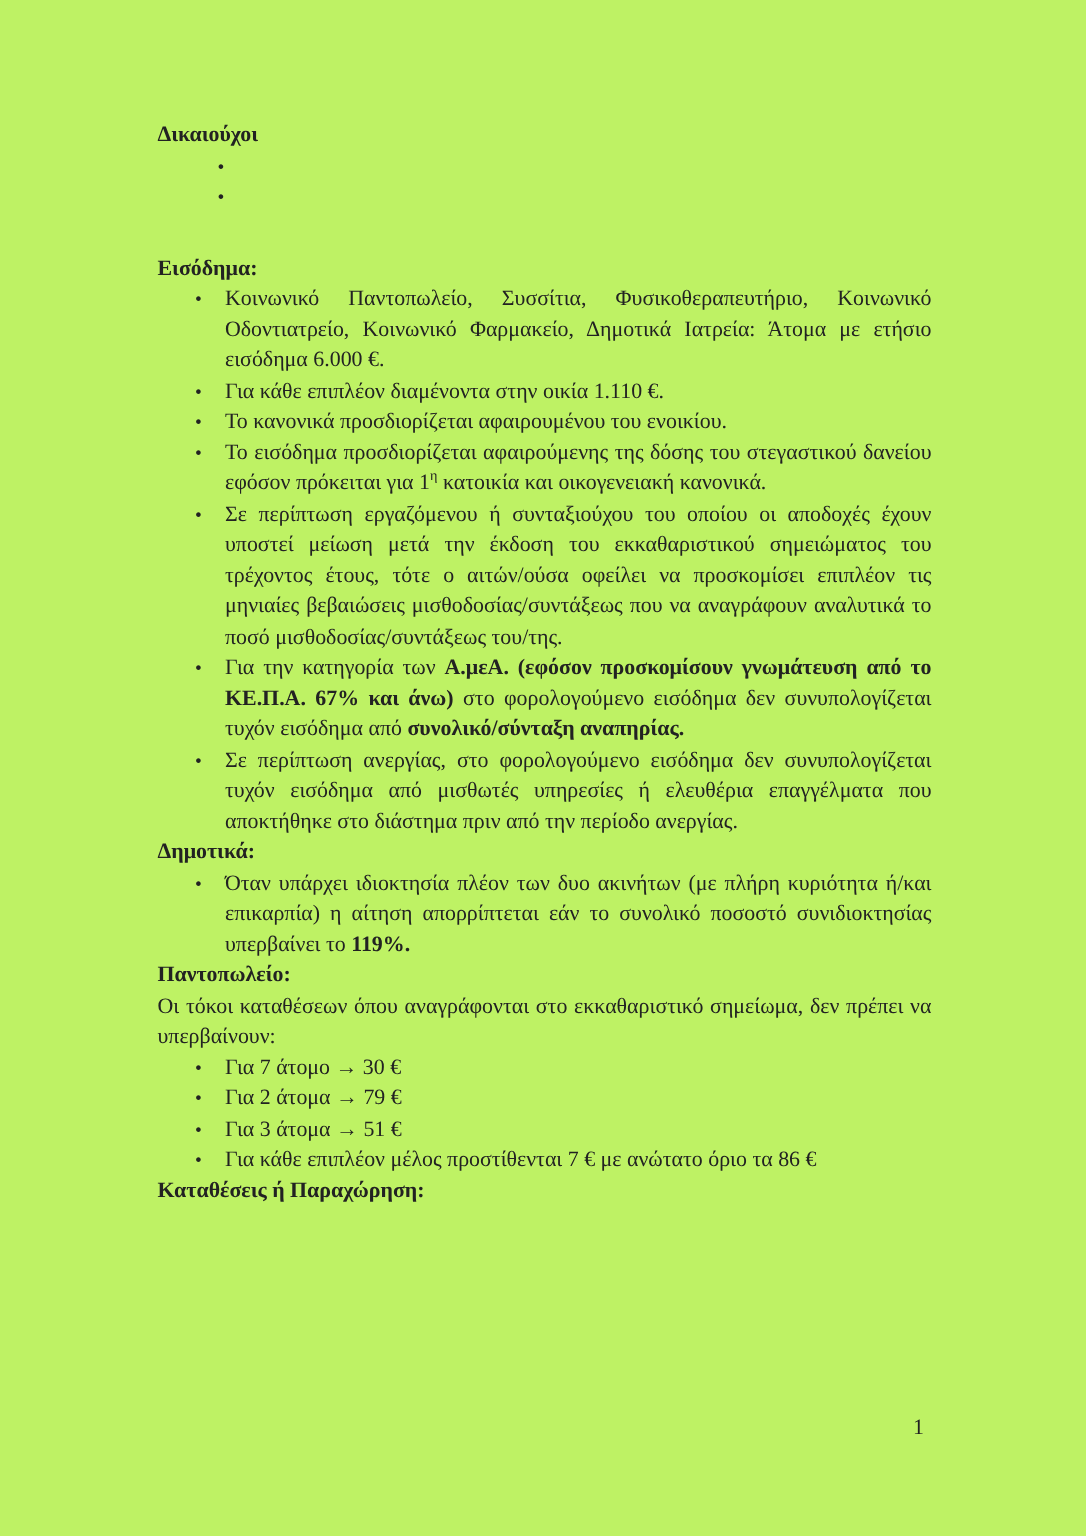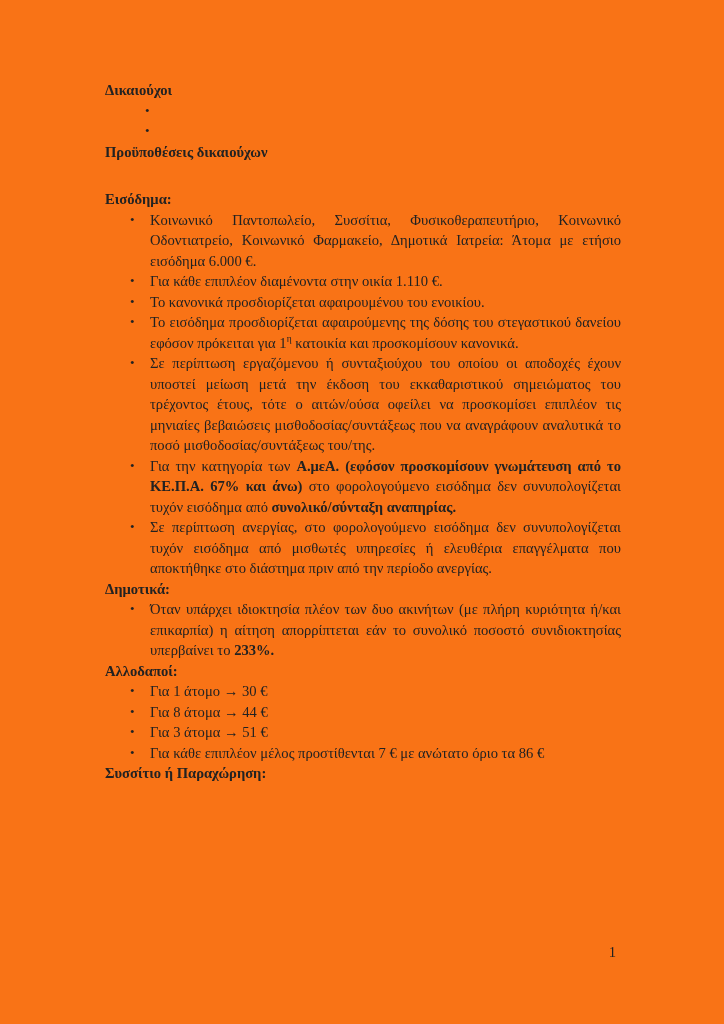--- a/index.html
+++ b/index.html
@@ -4,21 +4,21 @@
 <style>
   html, body {
     margin: 0;
     padding: 0;
     background: #ffffff;
   }
   .page {
     position: relative;
     width: 724px;
     height: 1024px;
-    background: #f97316;
+    background: #bef264;
     overflow: hidden;
     font-family: "Liberation Serif", "DejaVu Serif", serif;
     color: #222222;
   }
   .content {
     position: absolute;
     left: 105px;
     top: 80px;
     width: 516px;
     font-size: 14.6px;
@@ -81,21 +81,20 @@
 
     <div class="h">Δικαιούχοι</div>
 
     <div class="bullet wide">
       <span class="bm">•</span>
     </div>
     <div class="bullet wide">
       <span class="bm">•</span>
     </div>
 
-    <div class="h">Προϋποθέσεις δικαιούχων</div>
 
     <div class="gap-sm"></div>
 
 
     <div class="gap-md"></div>
 
     <div class="h">Εισόδημα:</div>
 
     <div class="bullet">
       <span class="bm">•</span>
@@ -104,59 +103,60 @@
     <div class="bullet">
       <span class="bm">•</span>
       <div class="bt">Για κάθε επιπλέον διαμένοντα στην οικία 1.110 €.</div>
     </div>
     <div class="bullet">
       <span class="bm">•</span>
       <div class="bt">Το κανονικά προσδιορίζεται αφαιρουμένου του ενοικίου.</div>
     </div>
     <div class="bullet">
       <span class="bm">•</span>
-      <div class="bt"><span>Το εισόδημα προσδιορίζεται αφαιρούμενης της δόσης του στεγαστικού δανείου εφόσον πρόκειται για 1</span><sup class="ord">η</sup><span> κατοικία και προσκομίσουν κανονικά.</span></div>
+      <div class="bt"><span>Το εισόδημα προσδιορίζεται αφαιρούμενης της δόσης του στεγαστικού δανείου εφόσον πρόκειται για 1</span><sup class="ord">η</sup><span> κατοικία και οικογενειακή κανονικά.</span></div>
     </div>
     <div class="bullet">
       <span class="bm">•</span>
       <div class="bt">Σε περίπτωση εργαζόμενου ή συνταξιούχου του οποίου οι αποδοχές έχουν υποστεί μείωση μετά την έκδοση του εκκαθαριστικού σημειώματος του τρέχοντος έτους, τότε ο αιτών/ούσα οφείλει να προσκομίσει επιπλέον τις μηνιαίες βεβαιώσεις μισθοδοσίας/συντάξεως που να αναγράφουν αναλυτικά το ποσό μισθοδοσίας/συντάξεως του/της.</div>
     </div>
     <div class="bullet">
       <span class="bm">•</span>
       <div class="bt"><span>Για την κατηγορία των </span><span class="bold">Α.μεΑ. (εφόσον προσκομίσουν γνωμάτευση από το ΚΕ.Π.Α. 67% και άνω)</span><span> στο φορολογούμενο εισόδημα δεν συνυπολογίζεται τυχόν εισόδημα από </span><span class="bold">συνολικό/σύνταξη αναπηρίας.</span></div>
     </div>
     <div class="bullet">
       <span class="bm">•</span>
       <div class="bt">Σε περίπτωση ανεργίας, στο φορολογούμενο εισόδημα δεν συνυπολογίζεται τυχόν εισόδημα από μισθωτές υπηρεσίες ή ελευθέρια επαγγέλματα που αποκτήθηκε στο διάστημα πριν από την περίοδο ανεργίας.</div>
     </div>
 
     <div class="h">Δημοτικά:</div>
 
     <div class="bullet">
       <span class="bm">•</span>
-      <div class="bt"><span>Όταν υπάρχει ιδιοκτησία πλέον των δυο ακινήτων (με πλήρη κυριότητα ή/και επικαρπία) η αίτηση απορρίπτεται εάν το συνολικό ποσοστό συνιδιοκτησίας υπερβαίνει το </span><span class="bold">233%.</span></div>
+      <div class="bt"><span>Όταν υπάρχει ιδιοκτησία πλέον των δυο ακινήτων (με πλήρη κυριότητα ή/και επικαρπία) η αίτηση απορρίπτεται εάν το συνολικό ποσοστό συνιδιοκτησίας υπερβαίνει το </span><span class="bold">119%.</span></div>
     </div>
 
-    <div class="h">Αλλοδαποί:</div>
+    <div class="h">Παντοπωλείο:</div>
+    <p class="para">Οι τόκοι καταθέσεων όπου αναγράφονται στο εκκαθαριστικό σημείωμα, δεν πρέπει να υπερβαίνουν:</p>
 
     <div class="bullet">
       <span class="bm">•</span>
-      <div class="bt">Για 1 άτομο → 30 €</div>
+      <div class="bt">Για 7 άτομο → 30 €</div>
     </div>
     <div class="bullet">
       <span class="bm">•</span>
-      <div class="bt">Για 8 άτομα → 44 €</div>
+      <div class="bt">Για 2 άτομα → 79 €</div>
     </div>
     <div class="bullet">
       <span class="bm">•</span>
       <div class="bt">Για 3 άτομα → 51 €</div>
     </div>
     <div class="bullet">
       <span class="bm">•</span>
       <div class="bt">Για κάθε επιπλέον μέλος προστίθενται 7 € με ανώτατο όριο τα 86 €</div>
     </div>
 
-    <div class="h">Συσσίτιο ή Παραχώρηση:</div>
+    <div class="h">Καταθέσεις ή Παραχώρηση:</div>
 
   </div>
 
   <div class="pagenum">1</div>
 </div>
 
 </body></html>

